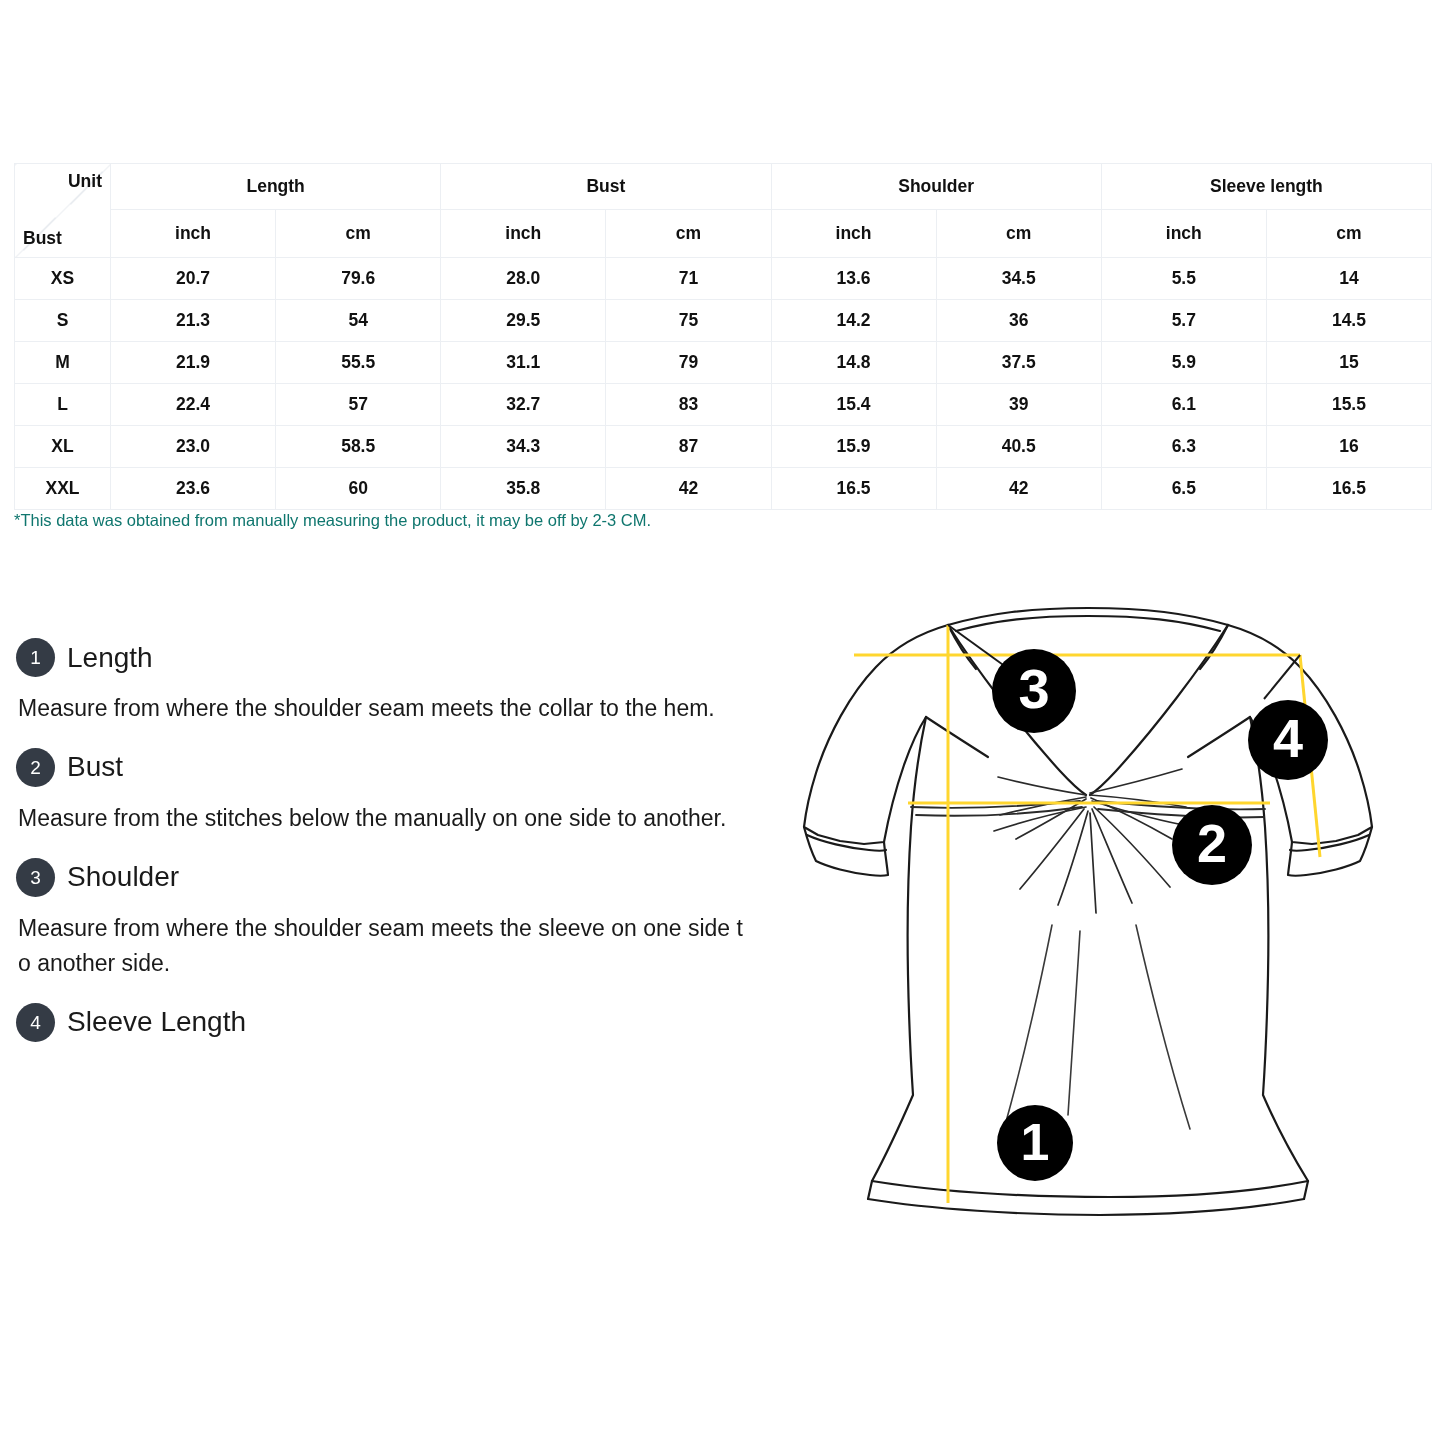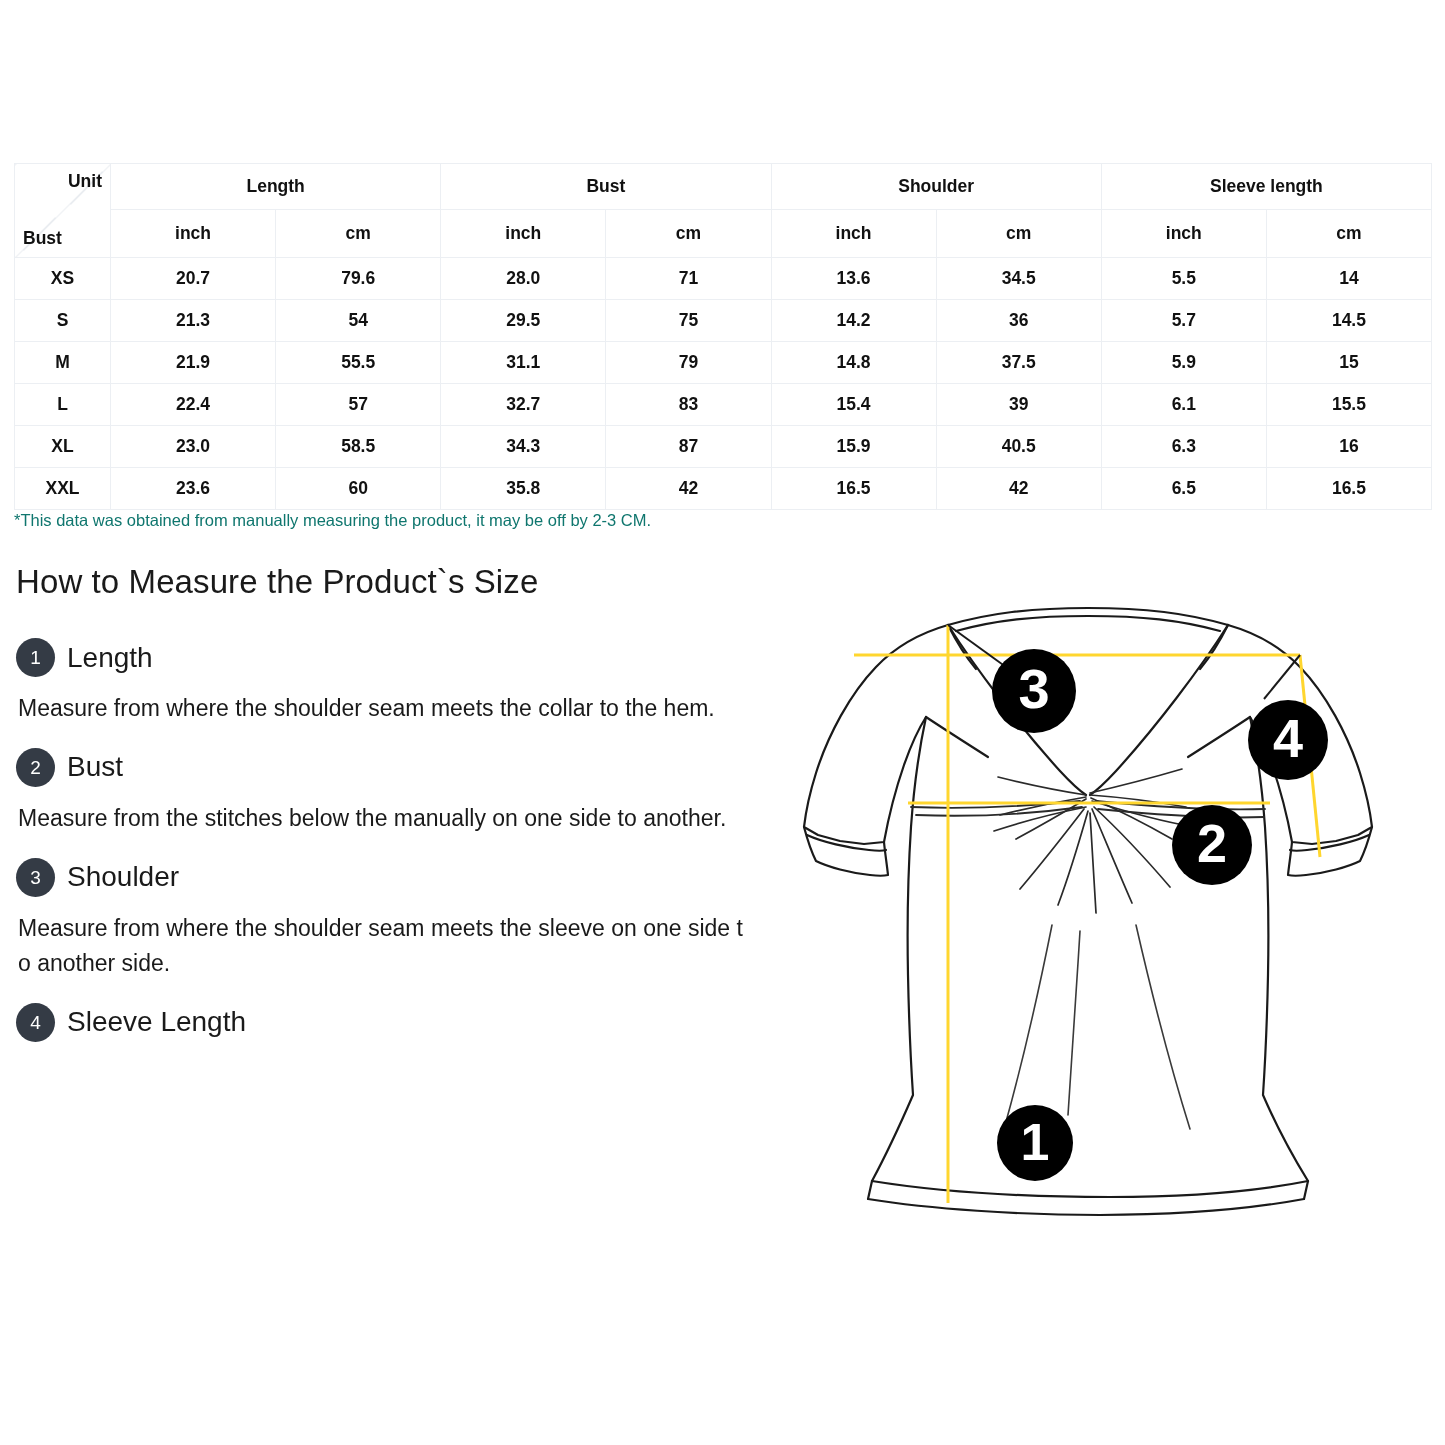--- a/index.html
+++ b/index.html
@@ -235,21 +235,20 @@
             <td>42</td>
             <td>6.5</td>
             <td>16.5</td>
           </tr>
         </tbody>
     </table>
   </div>
 
   <div class="footnote">*This data was obtained from manually measuring the product, it may be off by 2-3 CM.</div>
 
-  <div class="howto-title">How to Measure the Product`s Size</div>
 
   <div class="steps" id="steps-container">
       <div class="step">  
         <div class="step-head">    
           <div class="badge">1</div>    
           <div class="step-name">Length</div>  
         </div>  
         <div class="step-desc">Measure from where the shoulder seam meets the collar to the hem.</div>
       </div>
       <div class="step">  

